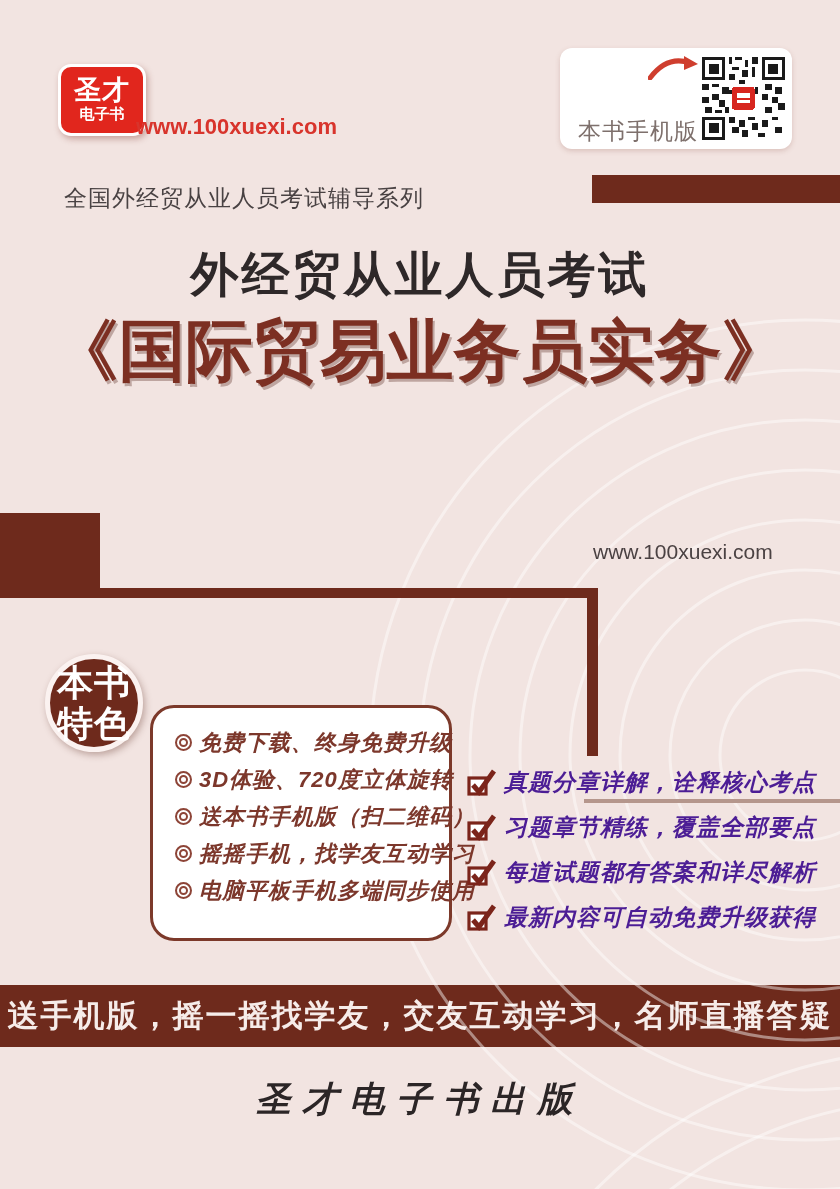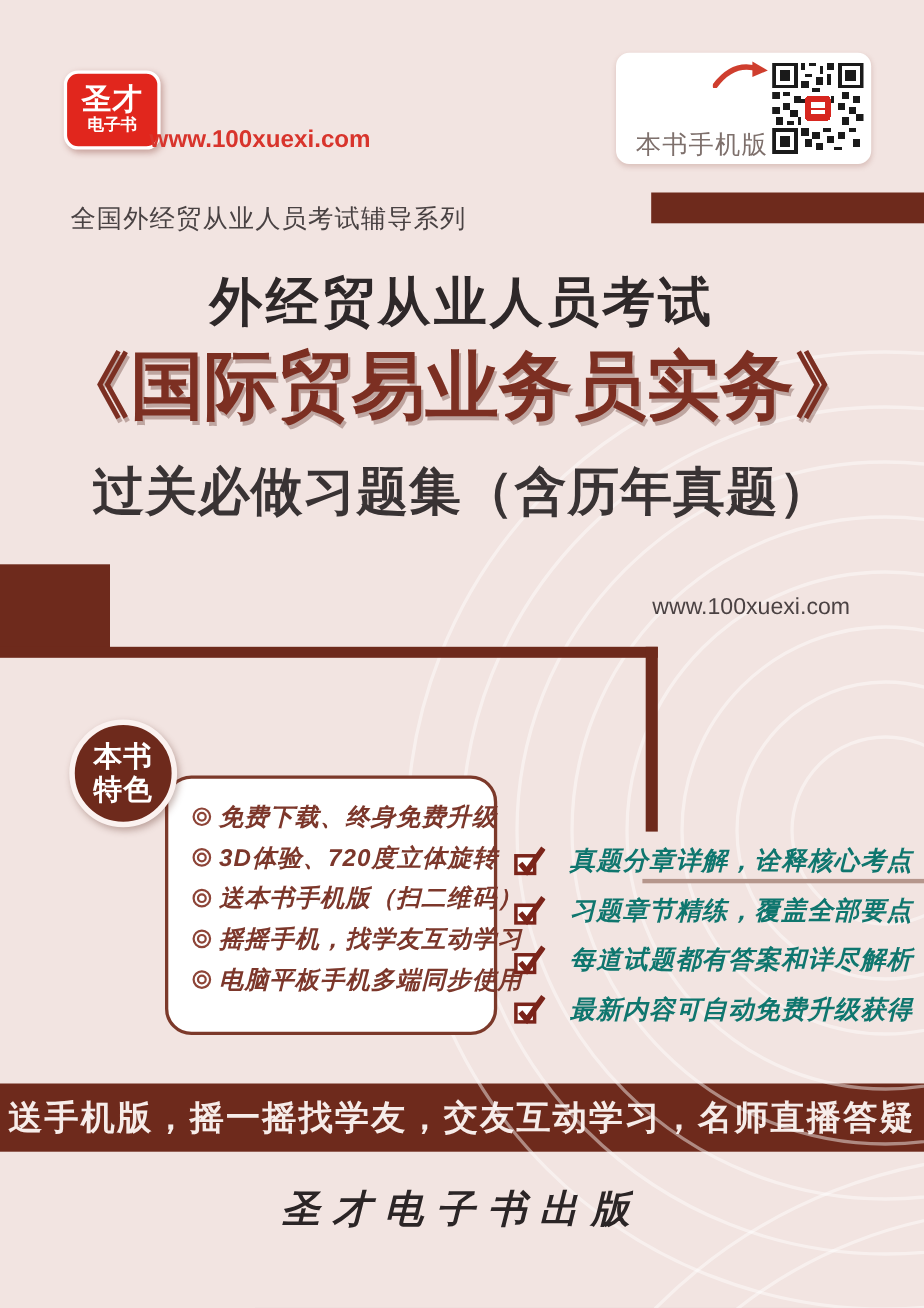--- a/index.html
+++ b/index.html
@@ -40,43 +40,43 @@
   
   .series { position:absolute; left:64px; top:183px; z-index:2; font-size:23px; color:#494243; letter-spacing:1px; }
   .title1 { position:absolute; left:0; right:0; top:243px; z-index:2; text-align:center; font-size:48px; font-weight:bold; color:#2e2829; letter-spacing:3px; }
   .title2 { position:absolute; left:0; right:0; top:306px; z-index:2; text-align:center; font-size:67px; font-weight:bold; color:#7c2f22; text-shadow:2px 3px 0 rgba(70,20,10,.3); }
   .title3 { position:absolute; left:0; right:0; top:416px; z-index:2; text-align:center; font-size:47px; font-weight:bold; color:#393334; letter-spacing:1px; }
   
   .editor-name { position:absolute; left:590px; top:510px; z-index:2; font-size:23px; color:#4b4243; }
   .editor-url  { position:absolute; left:593px; top:540px; z-index:2; font-size:21px; color:#4b4243; }
   
   .badge {
-    position:absolute; left:63px; top:654px; width:98px; height:98px; z-index:3;
+    position:absolute; left:45px; top:654px; width:98px; height:98px; z-index:3;
     border-radius:50%; background:#6e2a1c; border:5px solid #fbf2f0;
     box-shadow:2px 3px 7px rgba(90,40,30,.35);
     display:flex; flex-direction:column; align-items:center; justify-content:center;
-    color:#ffffff; font-weight:bold; font-size:26px; line-height:1.15; letter-spacing:1px;
+    color:#ffffff; font-weight:bold; font-size:36px; line-height:1.15; letter-spacing:1px;
   }
   .features-box {
     position:absolute; left:150px; top:705px; width:302px; height:236px; z-index:2;
     background:#ffffff; border:3px solid #7c392a; border-radius:24px;
   }
   .features-list { position:absolute; left:22px; top:16px; right:4px; list-style:none; }
   .feature-item {
     display:flex; align-items:center; height:37px; gap:7px;
     font-size:22px; font-style:italic; font-weight:bold; color:#7c372b; letter-spacing:1px; white-space:nowrap;
   }
   .ring { width:17px; height:17px; flex:none; border:2px solid #8d4437; border-radius:50%; position:relative; }
   .ring::after { content:""; position:absolute; inset:2px; border:2px solid #8d4437; border-radius:50%; }
   
   .contents-heading { position:absolute; left:477px; top:712px; z-index:2; font-size:29px; font-weight:bold; color:#7c2a1b; letter-spacing:2px; }
   .contents-list { position:absolute; left:466px; top:760px; width:374px; z-index:2; list-style:none; }
   .content-item {
-    display:flex; align-items:center; height:45px; gap:22px;
-    font-size:23px; font-style:italic; font-weight:bold; color:#0f766e; letter-spacing:1px; white-space:nowrap;
+    display:flex; align-items:center; height:45px; gap:8px;
+    font-size:23px; font-style:italic; font-weight:bold; color:#4c1d95; letter-spacing:1px; white-space:nowrap;
   }
   .check-icon { flex:none; width:30px; height:30px; }
   
   .banner {
     position:absolute; left:0; top:985px; width:840px; height:62px; background:#6e2a1c; z-index:0;
     display:flex; align-items:center; justify-content:center;
   }
   .banner-text { color:#f6ece9; font-size:31px; font-weight:bold; letter-spacing:2px; }
   .publisher {
     position:absolute; left:0; right:0; top:1076px; z-index:2; text-align:center;
@@ -177,21 +177,20 @@
 
   <div class="top-bar"></div>
   <div class="block-left"></div>
   <div class="hline"></div>
   <div class="vline"></div>
   <div class="mauve-line"></div>
 
   <div class="series">全国外经贸从业人员考试辅导系列</div>
   <div class="title1">外经贸从业人员考试</div>
   <div class="title2">《国际贸易业务员实务》</div>
-  <div class="title3">过关必做习题集（含历年真题）</div>
 
   <div class="editor-url">www.100xuexi.com</div>
 
   <div class="badge">
     <span>本书</span>
     <span>特色</span>
   </div>
   <div class="features-box">
     <ul class="features-list">
       <li class="feature-item">

